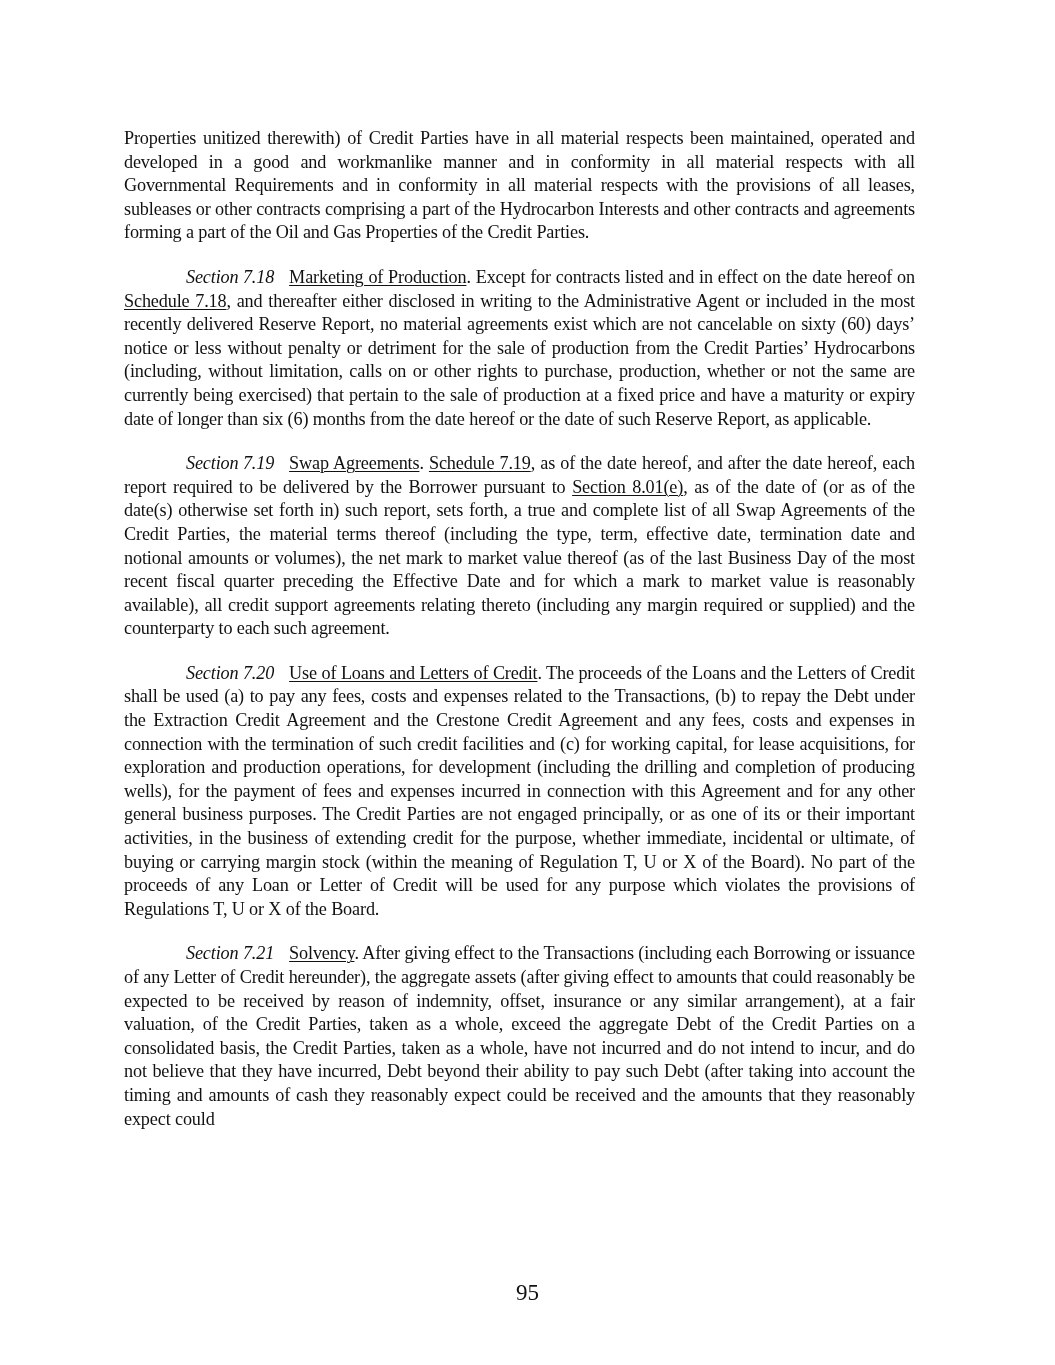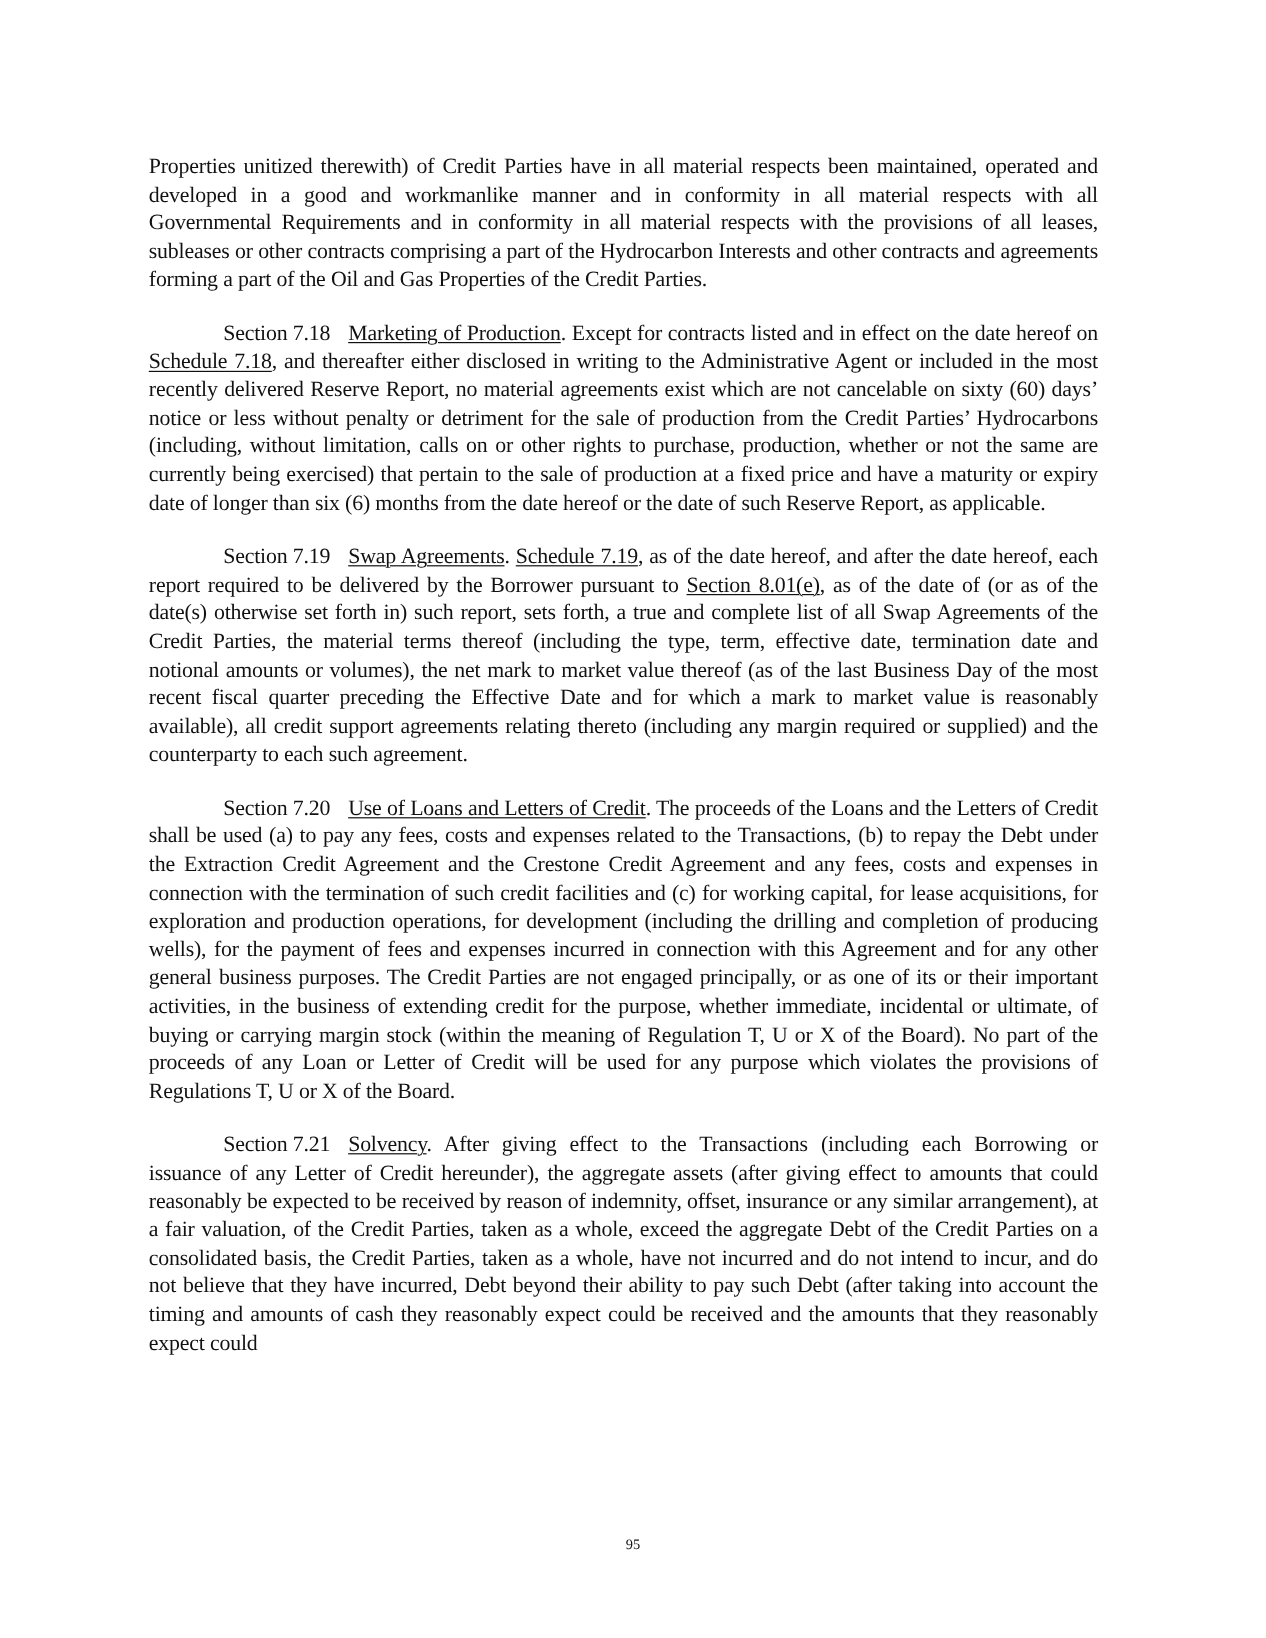--- a/index.html
+++ b/index.html
@@ -28,32 +28,33 @@
       margin: 0 16px 21px 0;
       text-align: justify;
     }
     .para.section {
       text-indent: 62px;
     }
     .sec-num {
       display: inline-block;
       margin-right: 15px;
       text-indent: 0;
+      font-style: italic;
     }
     u, .ul {
       text-underline-offset: 2px;
       text-decoration-thickness: 1px;
     }
     .page-number {
       position: absolute;
       left: 0;
       width: 1055px;
       top: 1280px;
       text-align: center;
-      font-size: 12px;
+      font-size: 23px;
     }
   </style>
 </head>
 <body>
 
 <div class="page-body">
 
   <p class="para">Properties unitized therewith) of Credit Parties have in all material respects been maintained, operated and developed in a good and workmanlike manner and in conformity in all material respects with all Governmental Requirements and in conformity in all material respects with the provisions of all leases, subleases or other contracts comprising a part of the Hydrocarbon Interests and other contracts and agreements forming a part of the Oil and Gas Properties of the Credit Parties.</p>
 
   <p class="para section"><span class="sec-num">Section 7.18</span><u>Marketing of Production</u><span>.  Except for contracts listed and in effect on the date hereof on </span><u>Schedule 7.18</u><span>, and thereafter either disclosed in writing to the Administrative Agent or included in the most recently delivered Reserve Report, no material agreements exist which are not cancelable on sixty (60) days’ notice or less without penalty or detriment for the sale of production from the Credit Parties’ Hydrocarbons (including, without limitation, calls on or other rights to purchase, production, whether or not the same are currently being exercised) that pertain to the sale of production at a fixed price and have a maturity or expiry date of longer than six (6) months from the date hereof or the date of such Reserve Report, as applicable.</span></p>

